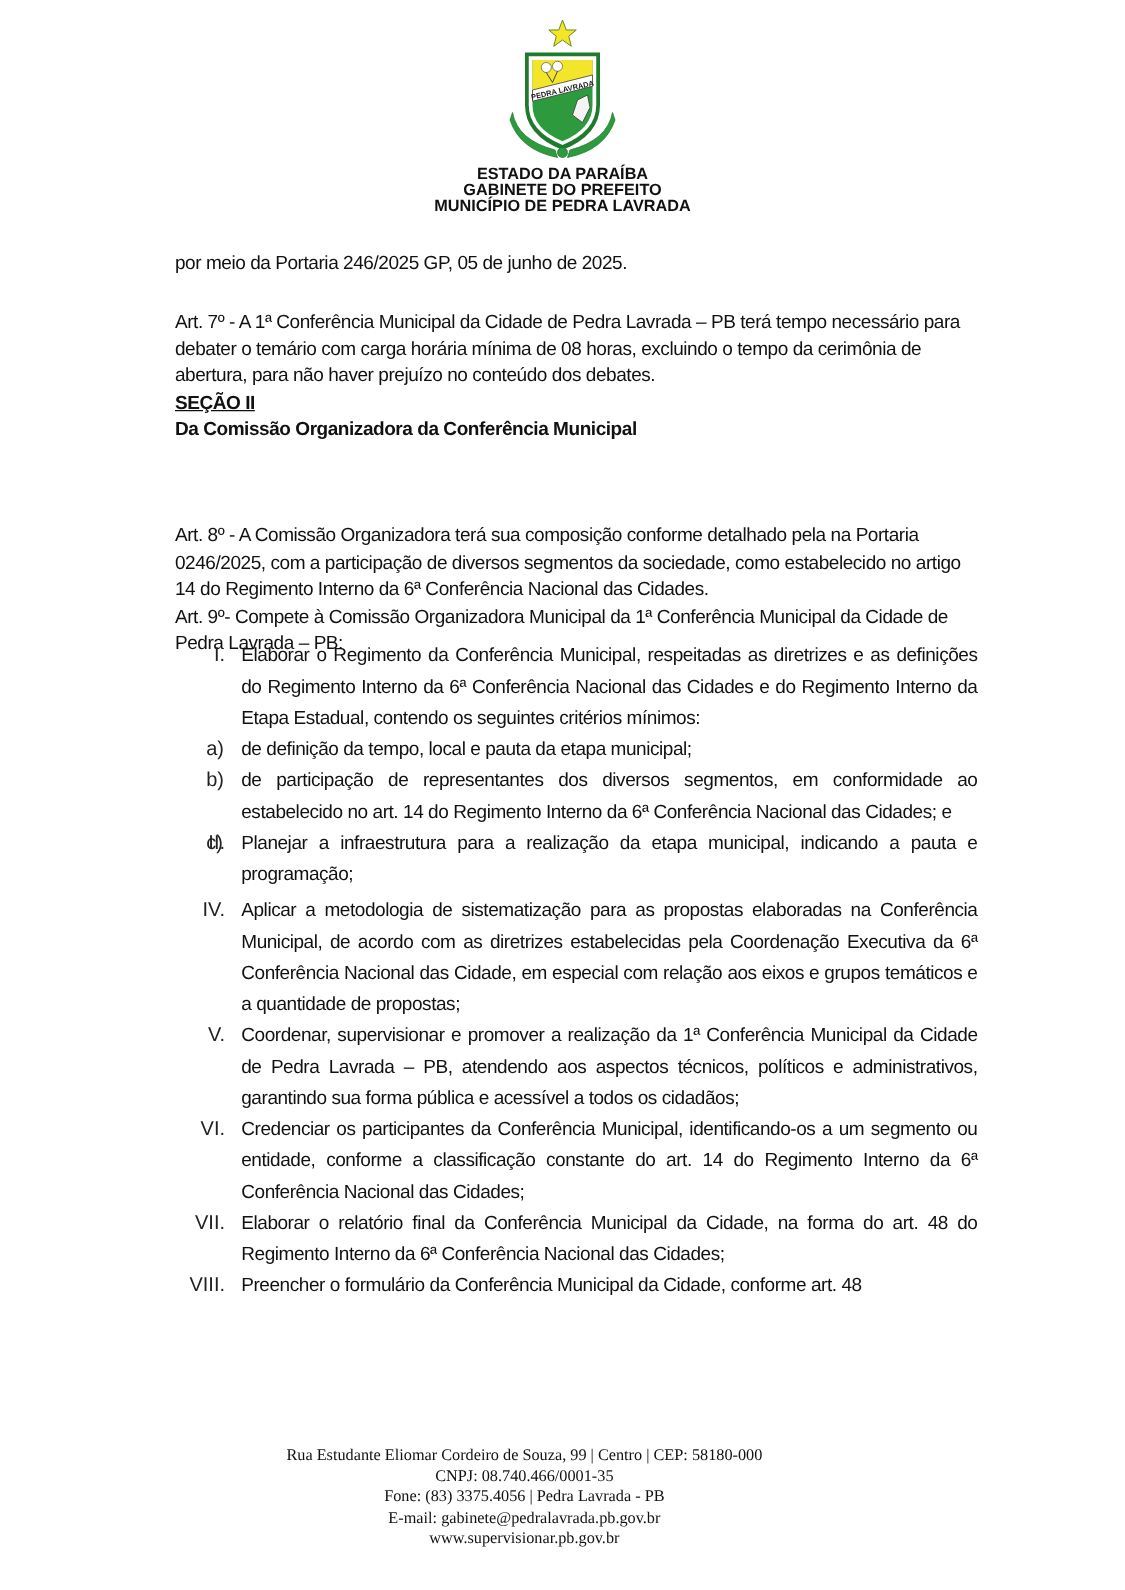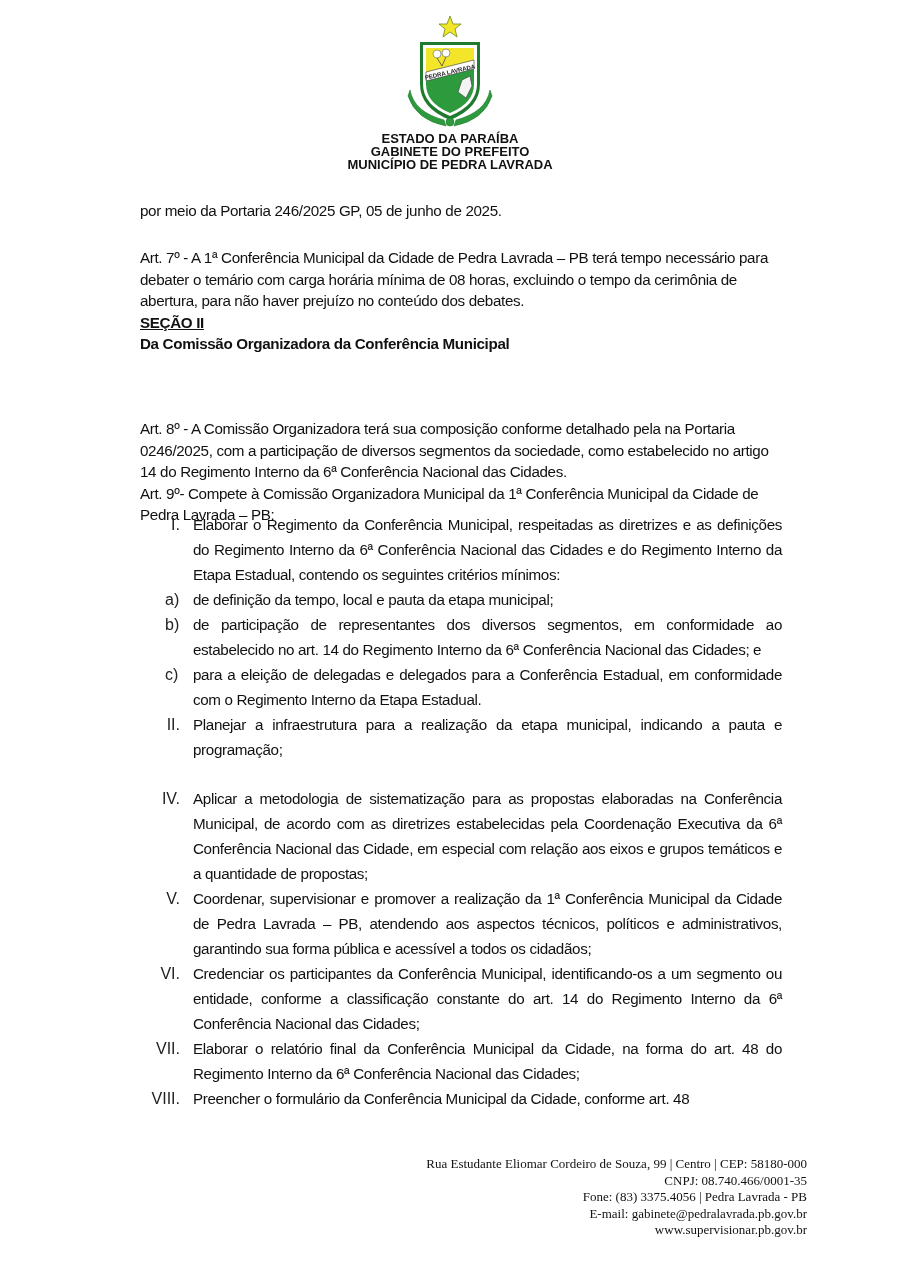--- a/index.html
+++ b/index.html
@@ -14,21 +14,21 @@
   .p { margin:0; line-height:21.5px; }
   .center { text-align:left; font-weight:bold; }
   .underline { text-decoration:underline; }
 
   .list { position:absolute; left:140px; width:642px; font-family:"Liberation Sans", sans-serif; font-size:15.2px; color:#111; letter-spacing:-0.35px; }
   .item { position:relative; padding-left:53px; line-height:25px; text-align:justify; }
   .item .num { position:absolute; left:0; width:40px; text-align:right; font-size:16px; color:#222; letter-spacing:0; }
   .sub { position:relative; padding-left:53px; line-height:25px; text-align:justify; }
   .sub .letter { position:absolute; left:25px; font-size:16px; color:#222; letter-spacing:0; }
 
-  .footer { position:absolute; left:0; top:1156px; width:807px; text-align:right; font-family:"Liberation Serif", serif; font-size:13px; line-height:16.5px; color:#111; }
+  .footer { position:absolute; left:16px; top:1156px; width:807px; text-align:center; font-family:"Liberation Serif", serif; font-size:13px; line-height:16.5px; color:#111; }
 </style>
 </head>
 <body>
 
 <div class="page">
 
   <div class="header">
     <svg class="logo" viewBox="0 0 100 120">
 
       <polygon points="50,4 53,12 61,12 55,17 57,25 50,20 43,25 45,17 39,12 47,12" fill="#f2e52a" stroke="#6a8a1a" stroke-width="0.8"></polygon>
@@ -80,27 +80,26 @@
     <div class="sub">
       <span class="letter">a)</span>
       <span>de definição da tempo, local e pauta da etapa municipal;</span>
     </div>
     <div class="sub">
       <span class="letter">b)</span>
       <span>de participação de representantes dos diversos segmentos, em conformidade ao estabelecido no art. 14 do Regimento Interno da 6ª Conferência Nacional das Cidades; e</span>
     </div>
     <div class="sub">
       <span class="letter">c)</span>
-      <span>para a eleição de delegadas e delegados para a Conferência  Estadual, em conformidade com o Regimento Interno da Etapa Estadual.</span>
     </div>
     <div class="item">
       <span class="num">II.</span>
       <span>Planejar a infraestrutura para a realização da etapa municipal, indicando a pauta e programação;</span>
     </div>
-    <div class="item" style="margin-top:24px;">
+    <div class="item" style="margin-top:4px;">
       <span class="num">IV.</span>
       <span>Aplicar a metodologia de sistematização para as propostas elaboradas na Conferência Municipal, de acordo com as diretrizes estabelecidas pela Coordenação Executiva da 6ª Conferência Nacional das Cidade, em especial com relação aos eixos e grupos temáticos e a quantidade de propostas;</span>
     </div>
     <div class="item">
       <span class="num">V.</span>
       <span>Coordenar, supervisionar e promover a realização da 1ª Conferência Municipal da Cidade de Pedra Lavrada – PB, atendendo aos aspectos técnicos, políticos e administrativos, garantindo sua forma pública e acessível a todos os cidadãos;</span>
     </div>
     <div class="item">
       <span class="num">VI.</span>
       <span>Credenciar os participantes da Conferência Municipal, identificando-os a um segmento ou entidade, conforme a classificação constante do art. 14 do Regimento Interno da 6ª Conferência Nacional das Cidades;</span>

